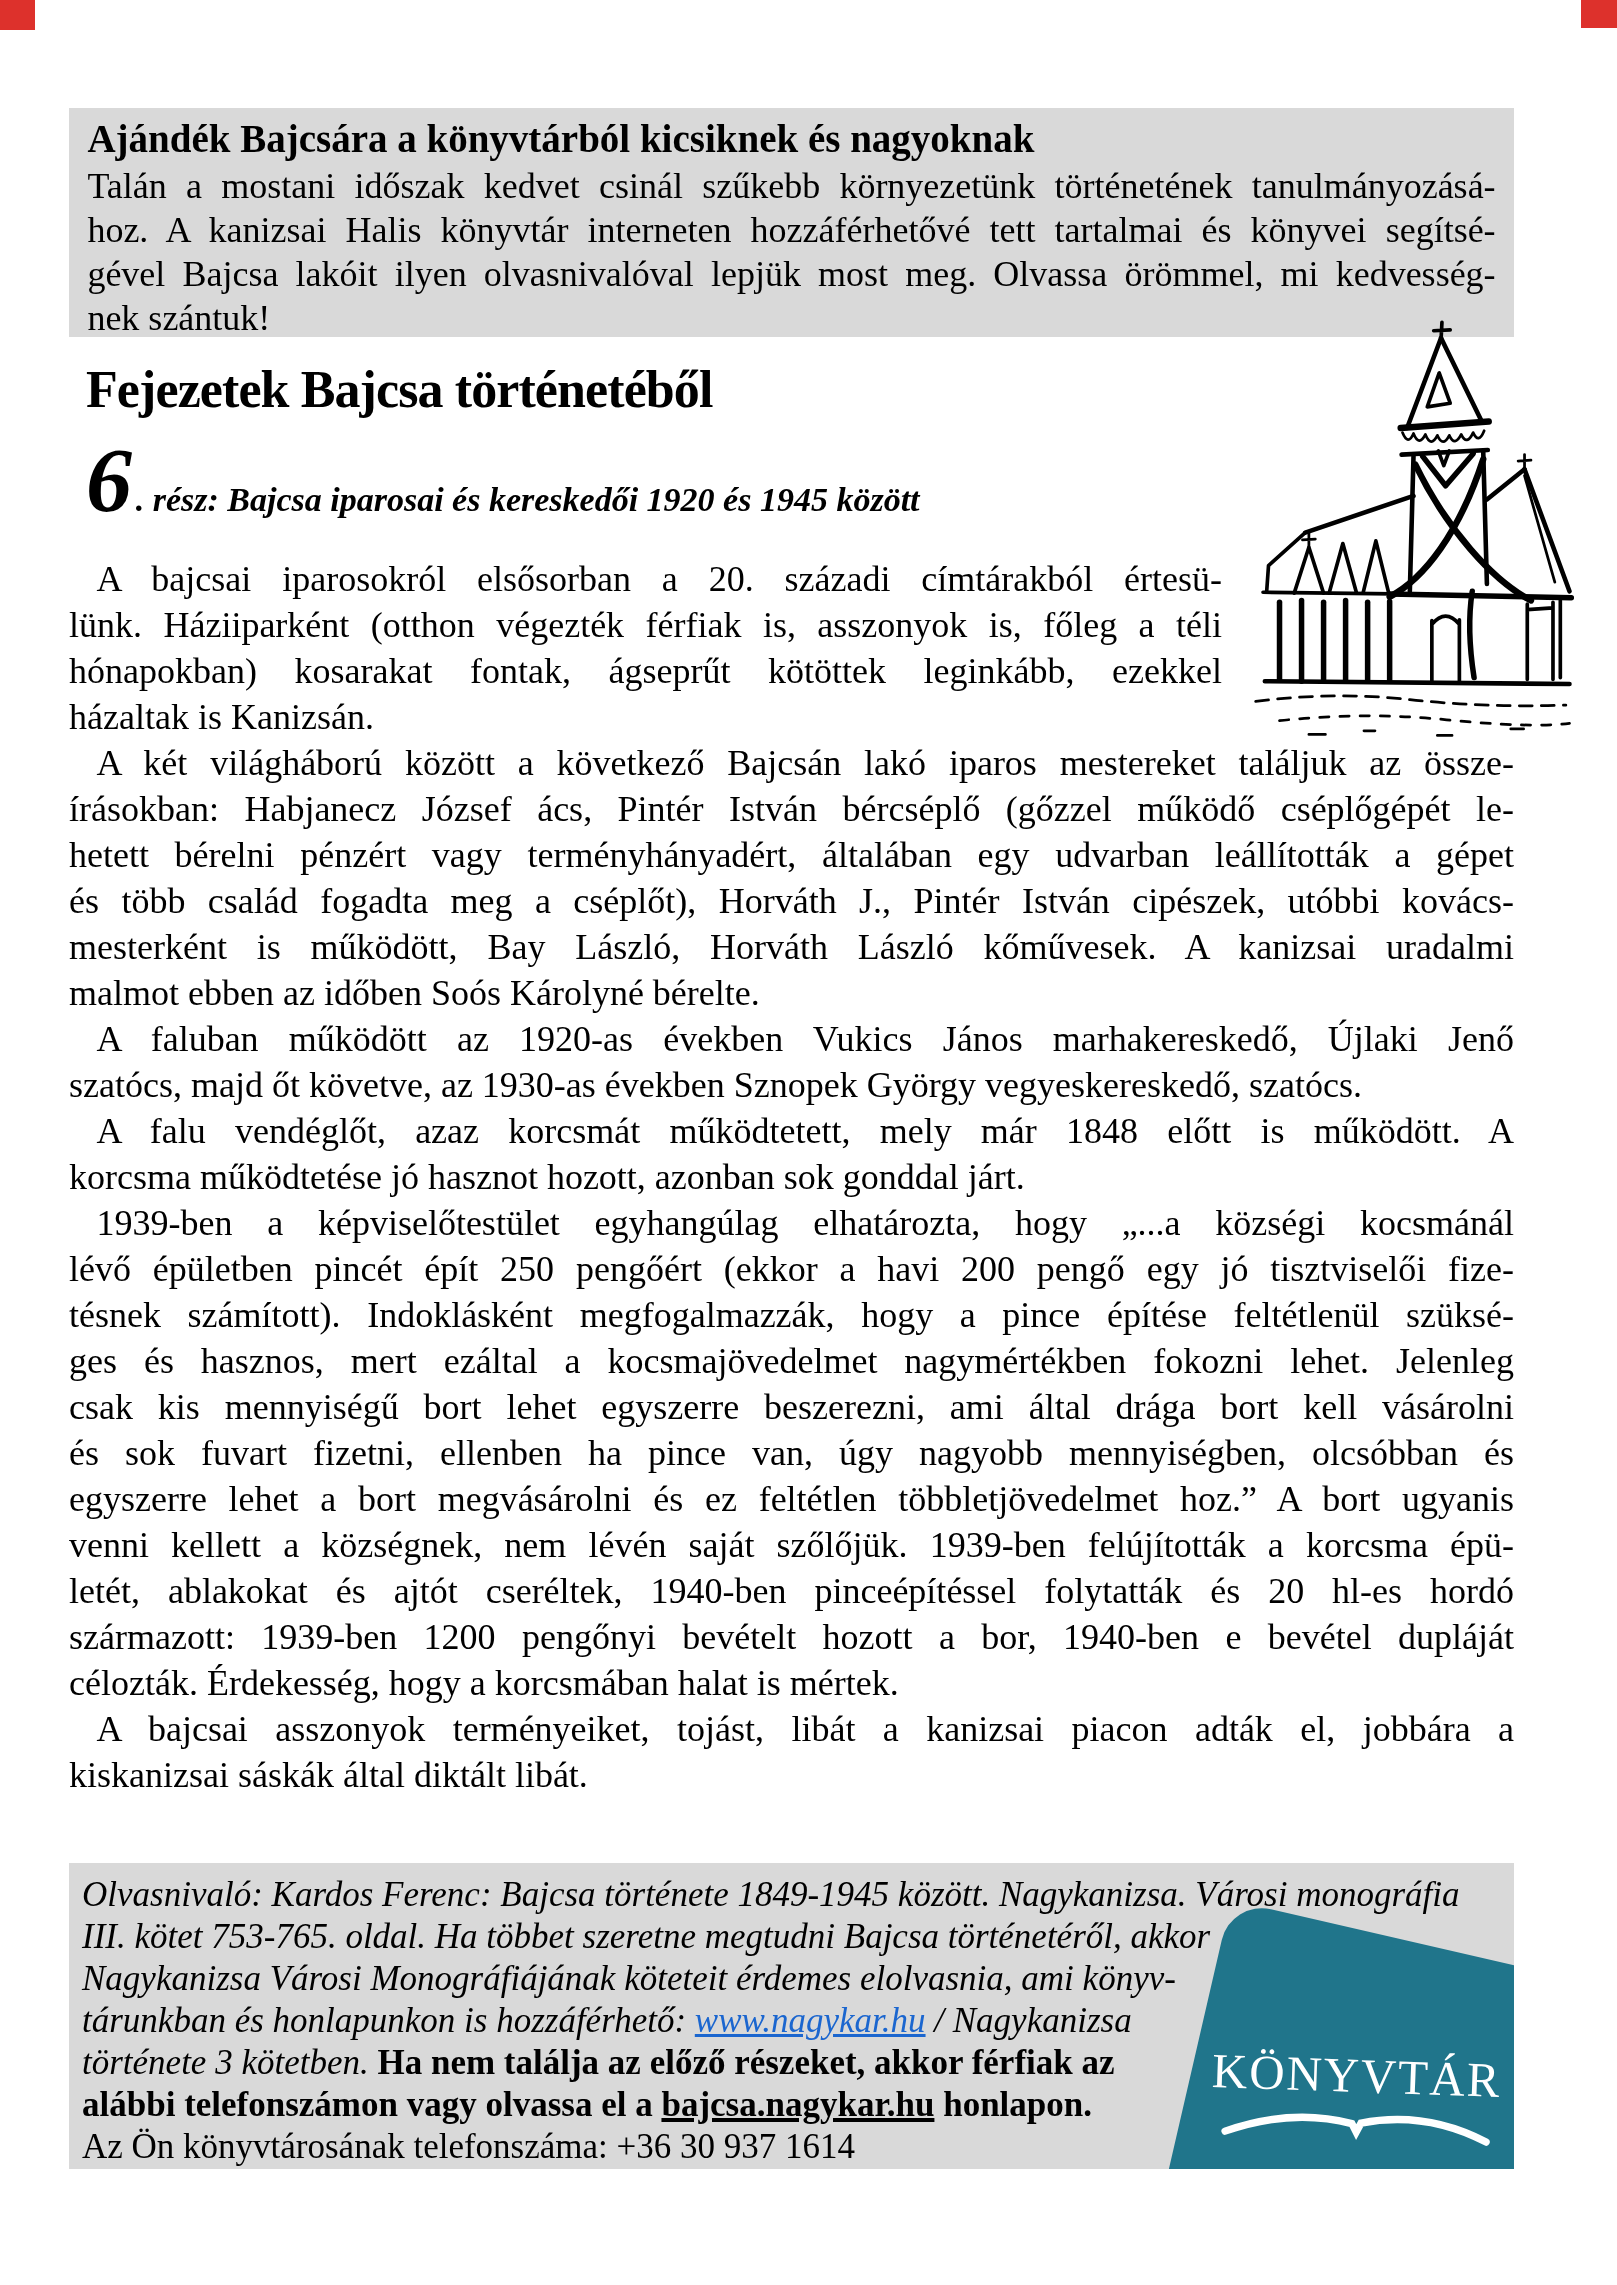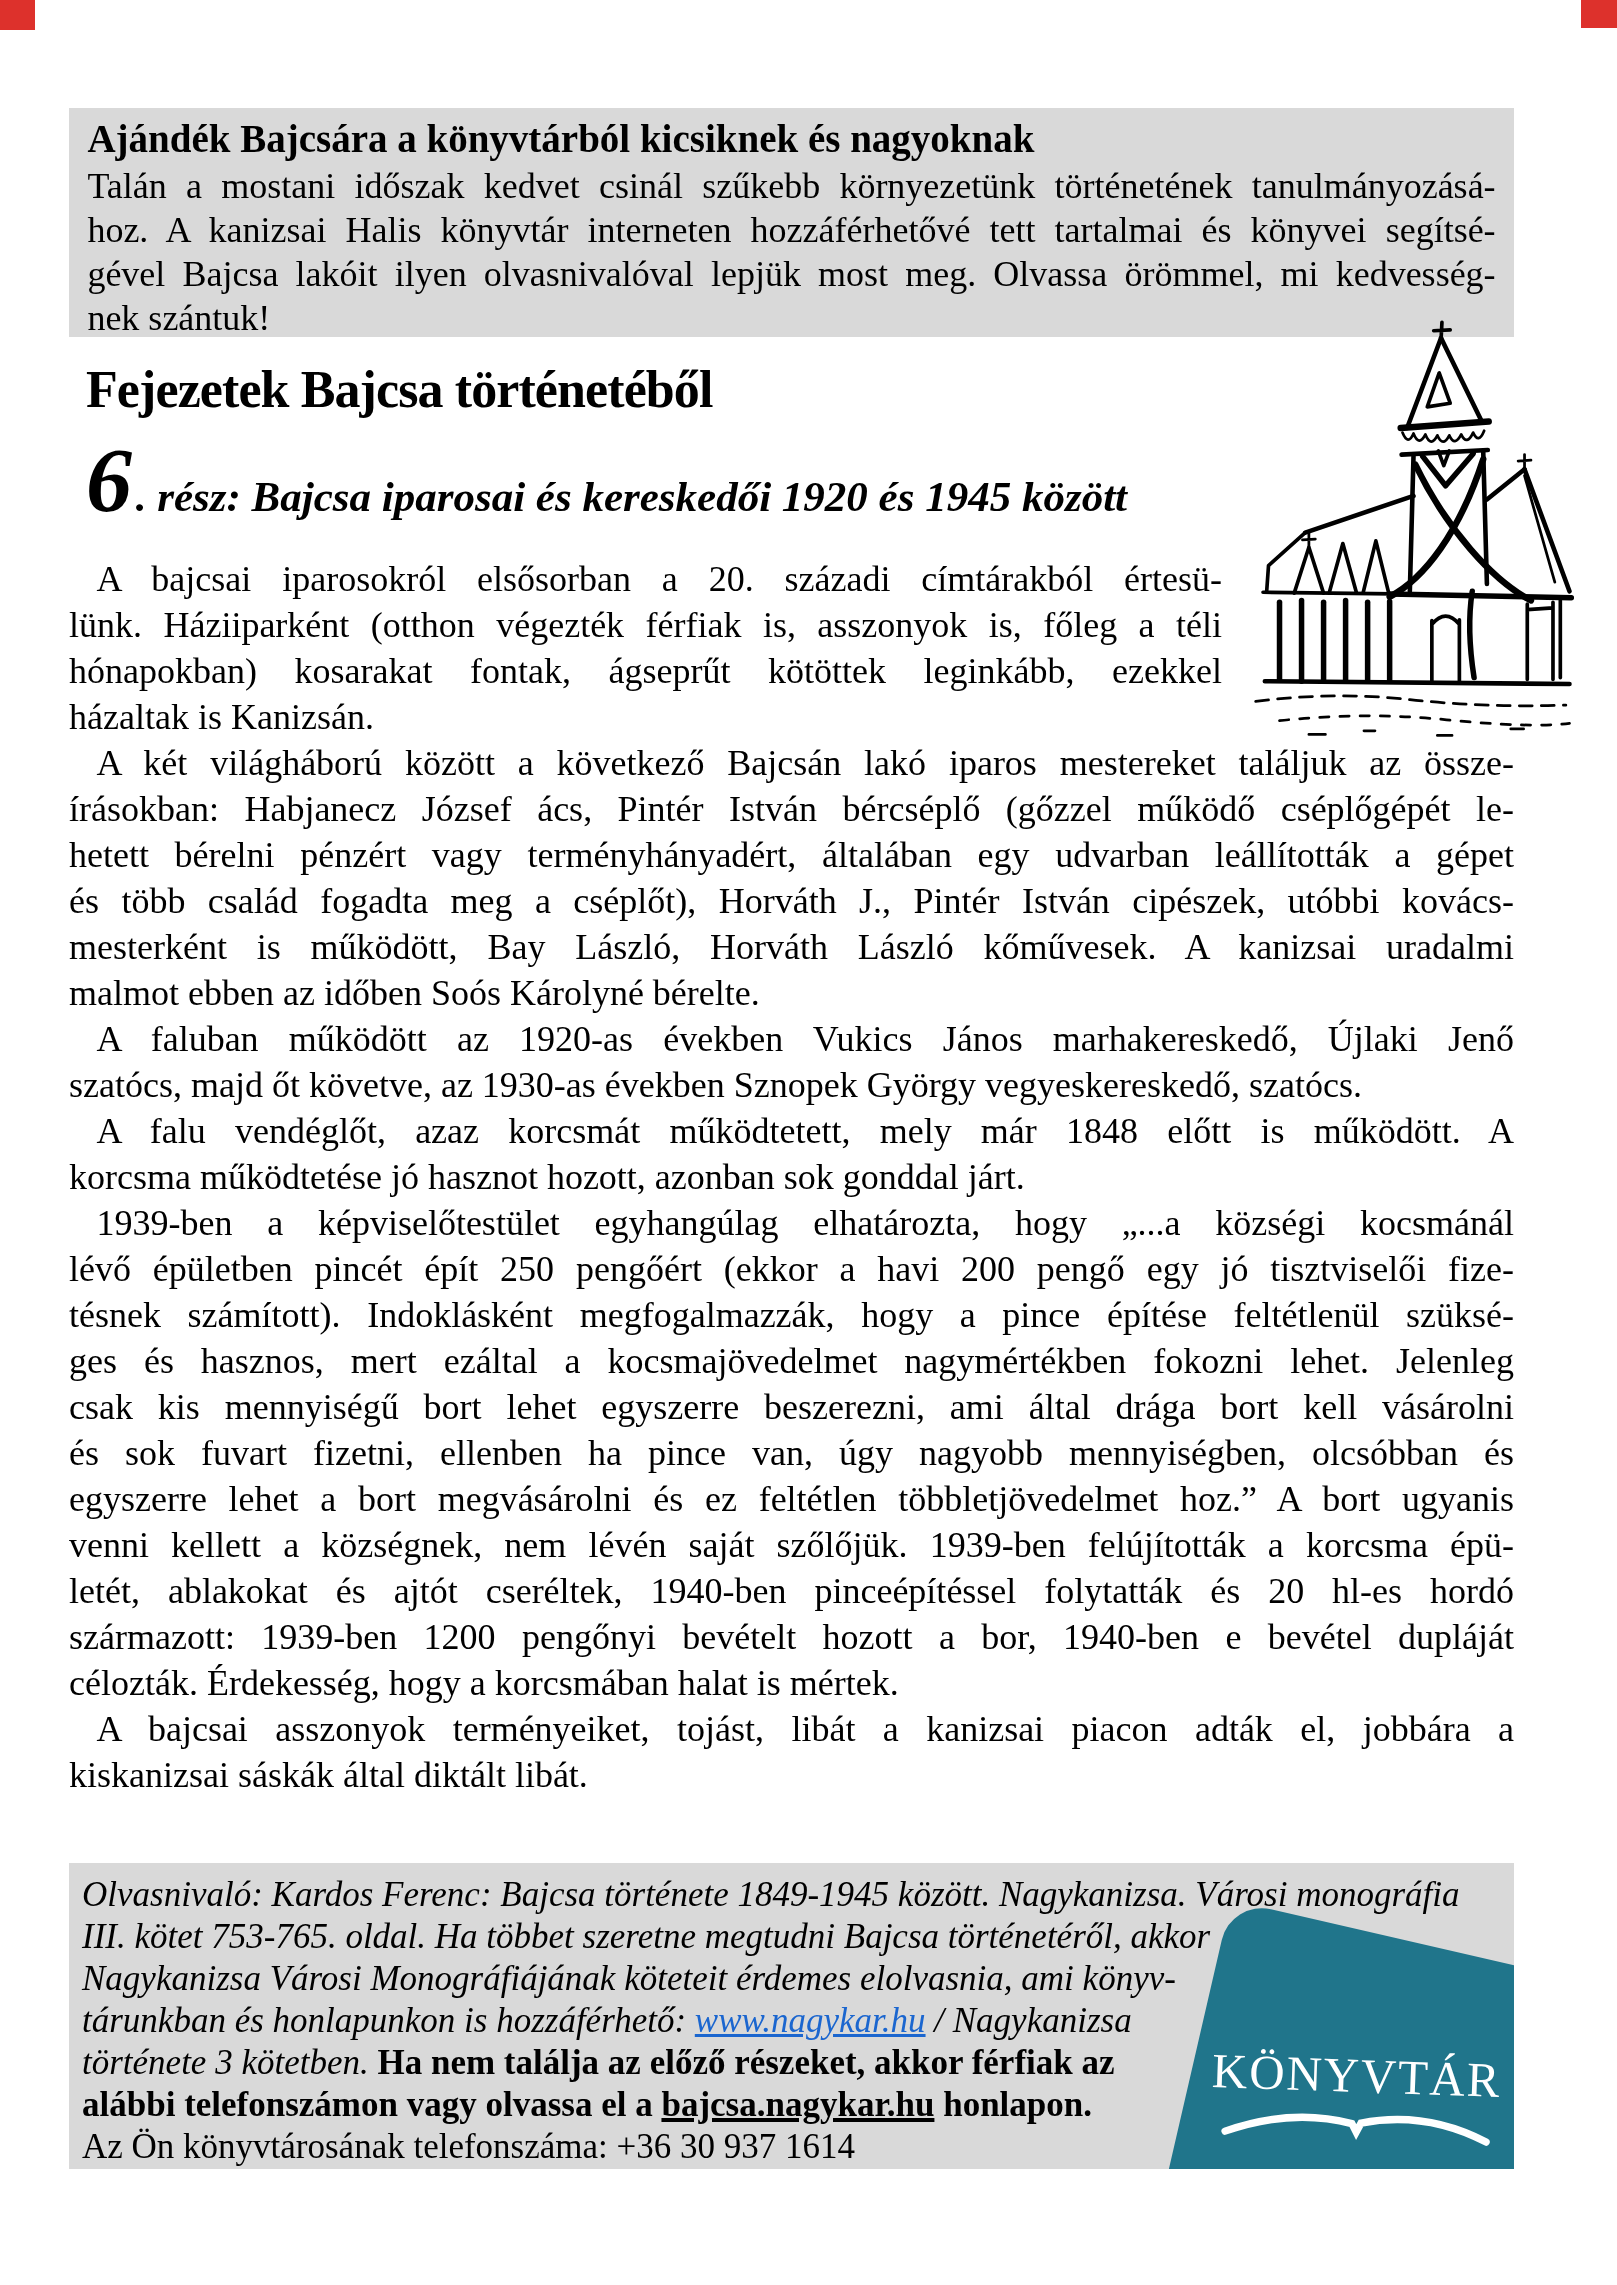--- a/index.html
+++ b/index.html
@@ -13,21 +13,21 @@
   .header-box{position:absolute;left:69px;top:108px;width:1445px;height:229px;box-sizing:border-box;
               padding:5.5px 18.4px 0 18.4px;}
   .header-title{font-weight:bold;font-size:39px;line-height:50px;white-space:nowrap;}
   .header-text .jline{font-size:36px;line-height:44px;}
 
   
   .main-title{position:absolute;left:86px;top:364px;font-size:52px;font-weight:bold;
               letter-spacing:-0.9px;line-height:1;white-space:nowrap;}
   .subtitle{position:absolute;left:86px;top:439px;display:flex;align-items:baseline;white-space:nowrap;}
   .part-number{font-size:92px;line-height:83px;font-style:italic;font-weight:bold;}
-  .subtitle-rest{font-size:43px;font-weight:bold;font-style:italic;margin-left:3.7px;}
+  .subtitle-rest{font-size:34px;font-weight:bold;font-style:italic;margin-left:3.7px;}
 
   
   .church{position:absolute;left:1252px;top:316px;width:323px;height:424px;}
 
   
   .body-text{position:absolute;left:69px;top:556px;width:1445px;}
   .jline{text-align:justify;text-align-last:justify;white-space:nowrap;overflow:hidden;}
   .body-text .jline{font-size:36px;line-height:46px;height:46px;}
   .jline.last{text-align-last:left;}
   .jline.first{text-indent:27.5px;}

